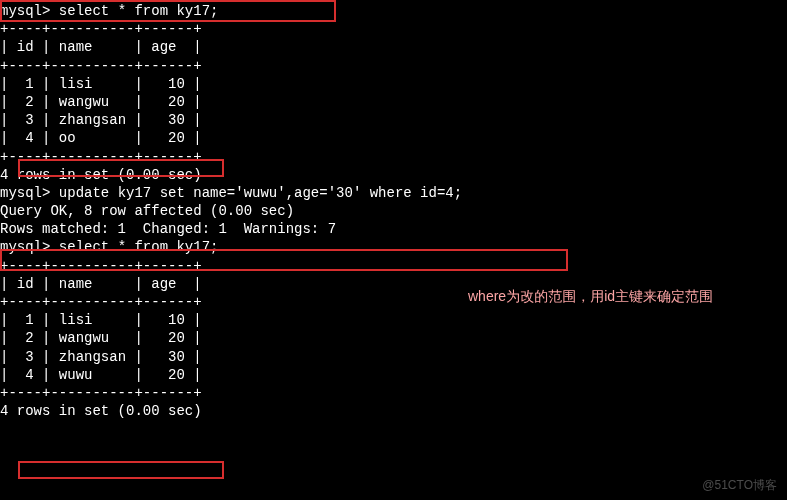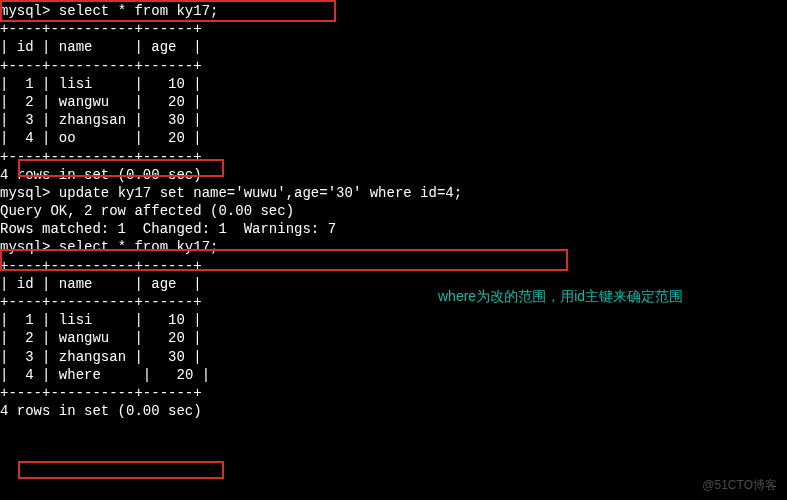--- a/index.html
+++ b/index.html
@@ -20,24 +20,24 @@
       border: 2px solid #d62e2e;
       position: absolute;
       pointer-events: none;
     }
     .box1 { left: 0px; top: 0px; width: 336px; height: 22px; }
     .box2 { left: 18px; top: 159px; width: 206px; height: 18px; }
     .box3 { left: 0px; top: 249px; width: 568px; height: 22px; }
     .box4 { left: 18px; top: 461px; width: 206px; height: 18px; }
     .annotation {
       position: absolute;
-      color: #14b8a6;
+      color: #fca5a5;
       font-family: "Microsoft YaHei", sans-serif;
       font-size: 14px;
-      left: 438px;
+      left: 468px;
       top: 287px;
     }
     .watermark {
       position: absolute;
       right: 10px;
       bottom: 6px;
       color: rgba(150,150,150,0.5);
       font-size: 12px;
       font-family: sans-serif;
     }
@@ -51,32 +51,32 @@
 <div class="line">+----+----------+------+</div>
 <div class="line">|  <span>1</span> | <span>lisi</span>     |   <span>10</span> |</div>
 <div class="line">|  <span>2</span> | <span>wangwu</span>   |   <span>20</span> |</div>
 <div class="line">|  <span>3</span> | <span>zhangsan</span> |   <span>30</span> |</div>
 <div class="line">|  <span>4</span> | <span>oo</span>       |   <span>20</span> |</div>
 <div class="line">+----+----------+------+</div>
 <div class="line">4 rows in set (0.00 sec)</div>
 <div class="line"></div>
 
 <div class="line"><span>mysql&gt;</span> <span>update ky17 set name='wuwu',age='30' where id=4;</span></div>
-<div class="line">Query OK, 2 row affected (0.00 sec)</div>
+<div class="line">Query OK, 8 row affected (0.00 sec)</div>
 <div class="line">Rows matched: 1  Changed: 1  Warnings: 7</div>
 <div class="line"></div>
 
 <div class="line"><span>mysql&gt;</span> <span>select * from ky17;</span></div>
 <div class="line">+----+----------+------+</div>
 <div class="line">| <span>id</span> | <span>name</span>     | <span>age</span>  |</div>
 <div class="line">+----+----------+------+</div>
 <div class="line">|  <span>1</span> | <span>lisi</span>     |   <span>10</span> |</div>
 <div class="line">|  <span>2</span> | <span>wangwu</span>   |   <span>20</span> |</div>
 <div class="line">|  <span>3</span> | <span>zhangsan</span> |   <span>30</span> |</div>
-<div class="line">|  <span>4</span> | <span>where</span>     |   <span>20</span> |</div>
+<div class="line">|  <span>4</span> | <span>wuwu</span>     |   <span>20</span> |</div>
 <div class="line">+----+----------+------+</div>
 <div class="line">4 rows in set (0.00 sec)</div>
 
 <div class="box-red box1"></div>
 <div class="box-red box2"></div>
 <div class="box-red box3"></div>
 <div class="box-red box4"></div>
 
 <div class="annotation">where为改的范围，用id主键来确定范围</div>
 <div class="watermark">@51CTO博客</div>

